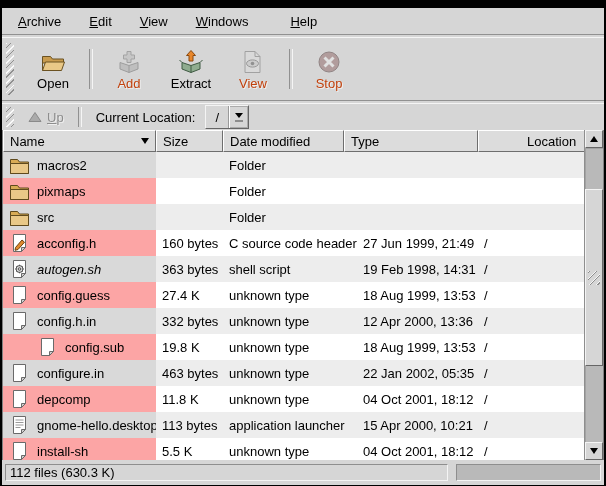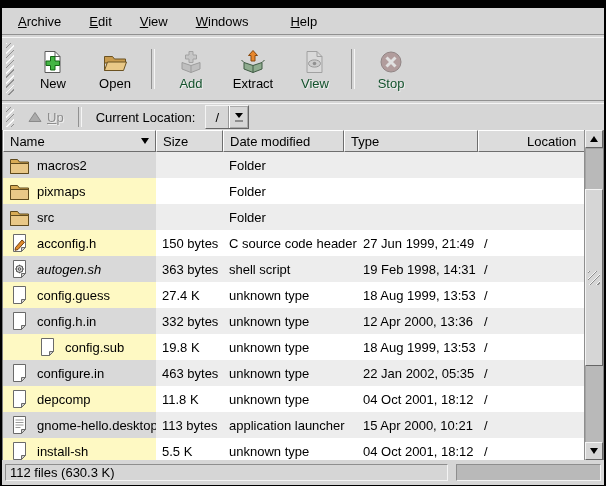--- a/index.html
+++ b/index.html
@@ -20,21 +20,21 @@
   
   .toolbar{height:58px;flex:none;display:flex;align-items:center;padding:2px 4px;}
   .handle{
     width:8px;align-self:stretch;margin:3px 8px 3px 0;
     background:repeating-linear-gradient(135deg,#fafafa 0 1px,#d6d6d6 1px 3px,#8f8f8f 3px 4px,#d6d6d6 4px 7px);
   }
   .tbtn{min-width:48px;height:52px;display:flex;flex-direction:column;align-items:center;
         justify-content:center;gap:1px;margin:0 3px;padding:0 4px;cursor:default;}
   .tbtn .icn{height:28px;display:flex;align-items:center;justify-content:center;}
   .tbtn .lbl{line-height:14px;}
-  .tbtn.disabled .lbl{color:#14532d;text-shadow:1px 1px 0 #efefef;}
+  .tbtn.disabled .lbl{color:#c2410c;text-shadow:1px 1px 0 #efefef;}
   .tbtn.disabled .icn{opacity:.5;filter:grayscale(55%) contrast(85%);}
   .vsep{width:2px;height:40px;flex:none;border-left:1px solid #919191;border-right:1px solid #f5f5f5;margin:0 5px;}
   .vsep.short{height:20px;margin:0 8px;}
   
   .locbar{height:26px;flex:none;display:flex;align-items:center;padding:0 4px;}
   .upbtn{display:flex;align-items:center;gap:5px;padding:2px 6px;}
   .upbtn .lbl{color:#8d8d8d;text-shadow:1px 1px 0 #efefef;}
   .loclabel{margin-left:6px;}
   .combo{margin-left:10px;display:flex;align-items:stretch;height:22px;background:#d6d6d6;
          border:1px solid;border-color:#f4f4f4 #666 #666 #f4f4f4;box-shadow:0 0 0 1px #aaa inset;}
@@ -53,21 +53,21 @@
   .hcell .sortarrow{margin-left:auto;width:0;height:0;border-left:4px solid transparent;
          border-right:4px solid transparent;border-top:6px solid #000;}
   .rows{flex:1;overflow:hidden;background:#fff;}
   .row{display:flex;height:26px;}
   .cell{box-sizing:border-box;padding:0 6px;display:flex;align-items:center;
         white-space:nowrap;overflow:hidden;flex:none;}
   .cell.namec{padding-left:5px;gap:7px;}
   .cell.grow{flex:1;}
   .row.dark .namec{background:#d9d9d9;}
   .row.dark .restc{background:#ededed;}
-  .row.light .namec{background:#fef9c3;}
+  .row.light .namec{background:#fca5a5;}
   .row.light .restc{background:#ffffff;}
   .icnbox{width:22px;height:22px;flex:none;display:flex;align-items:center;justify-content:center;}
   
   .sbar{width:18px;flex:none;display:flex;flex-direction:column;background:#b9b9b9;border-left:1px solid #8e8e8e;}
   .sbtn{height:18px;flex:none;background:#d6d6d6;border:1px solid;border-color:#f4f4f4 #666 #666 #f4f4f4;
         display:flex;align-items:center;justify-content:center;box-sizing:border-box;}
   .tri-up{width:0;height:0;border-left:4px solid transparent;border-right:4px solid transparent;border-bottom:6px solid #000;}
   .tri-down{width:0;height:0;border-left:4px solid transparent;border-right:4px solid transparent;border-top:6px solid #000;}
   .track{flex:1;position:relative;background:#b9b9b9;box-shadow:inset 1px 1px 0 #a2a2a2;}
   .thumb{position:absolute;left:0;right:0;top:41px;height:177px;background:#d6d6d6;
@@ -95,30 +95,20 @@
       <div class="menu-item"><span class="mn">H</span>elp</div>
     </div>
   <div class="hsep"></div>
 
   <div class="toolbar">
     <div class="handle"></div>
     <div class="tbuttons" style="display:flex;align-items:center;">
         <div class="tbtn">
           <span class="icn">
             <svg width="26" height="26" viewBox="0 0 26 26">
-              <path d="M5 2.5h10l5 5V23.5H5z" fill="#fff" stroke="#5a5a5a"></path>
-              <path d="M15 2.5v5h5" fill="none" stroke="#5a5a5a"></path>
-              <path d="M10.5 7.5h4.5v4.5h4.5v4.5h-4.5V21h-4.5v-4.5H6v-4.5h4.5z" fill="#44b544" stroke="#156715"></path>
-            </svg>
-          </span>
-          <div class="lbl">New</div>
-        </div>
-        <div class="tbtn">
-          <span class="icn">
-            <svg width="26" height="26" viewBox="0 0 26 26">
               <path d="M2.5 7.5h8l2 2.5h11v4h-21z" fill="#c89b4e" stroke="#6b5222"></path>
               <path d="M2.5 21.5 5.5 13h19l-3 8.5z" fill="#e9c887" stroke="#6b5222"></path>
               <path d="M2.5 21.5v-13" fill="none" stroke="#6b5222"></path>
             </svg>
           </span>
           <div class="lbl">Open</div>
         </div>
         <div class="vsep"></div>
         <div class="tbtn disabled">
           <span class="icn">
@@ -257,21 +247,21 @@
             <div class="cell namec" style="width: 153px;">
               <span class="icnbox">
                 <svg width="17" height="20" viewBox="0 0 17 20">
                   <path d="M2.5 1.5h12v13l-4 4h-8z" fill="#fff" stroke="#6a6a6a"></path>
                   <path d="M14.5 14.5l-4 4v-4z" fill="#cfcfcf" stroke="#6a6a6a"></path>
                   <path d="M4.5 14.5 11 7l2.5 2.2-6.5 7.3-3 .8z" fill="#e08a2e" stroke="#70410e"></path>
                 </svg>
               </span>
               <span>acconfig.h</span>
             </div>
-            <div class="cell restc" style="width: 67px;">150 bytes</div>
+            <div class="cell restc" style="width: 67px;">160 bytes</div>
             <div class="cell restc" style="width: 134px;">C source code header</div>
             <div class="cell restc" style="width: 121px;">27 Jun 1999, 21:49</div>
             <div class="cell restc grow" style="width: 107px; min-width: 107px;">/</div>
           </div>
           <div class="row dark">
             <div class="cell namec" style="width: 153px; font-style: italic;">
               <span class="icnbox">
                 <svg width="17" height="20" viewBox="0 0 17 20">
                   <path d="M2.5 1.5h12v13l-4 4h-8z" fill="#fff" stroke="#6a6a6a"></path>
                   <path d="M14.5 14.5l-4 4v-4z" fill="#cfcfcf" stroke="#6a6a6a"></path>

